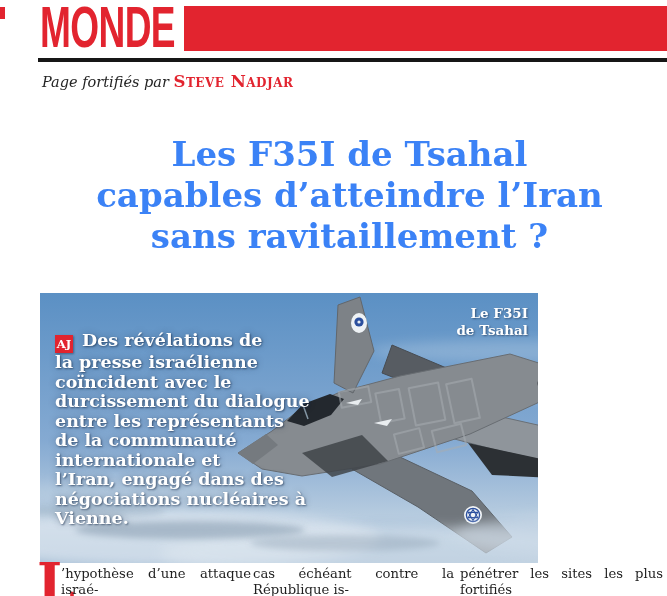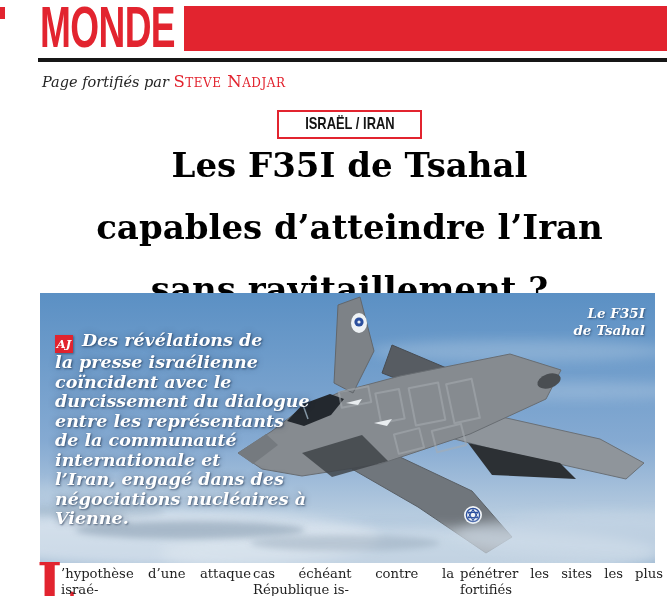--- a/index.html
+++ b/index.html
@@ -7,36 +7,36 @@
         font-family:"DejaVu Serif",serif;color:#1b1b1b;}
 
   
   .monde{position:absolute;left:40px;top:-1px;font-family:"Liberation Sans",sans-serif;
          font-weight:bold;font-size:58px;line-height:55px;color:#e2242f;
          transform:scaleX(.64);transform-origin:0 0;letter-spacing:-1px;white-space:nowrap;}
   .red-bar{position:absolute;left:184px;top:6px;width:483px;height:45px;background:#e2242f;}
   .red-notch{position:absolute;left:0;top:7px;width:5px;height:12px;background:#e2242f;}
   .rule{position:absolute;left:38px;top:58px;width:629px;height:4px;background:#161616;}
   .byline{position:absolute;left:42px;top:72px;font-size:14.5px;font-style:italic;color:#242424;}
-  .byline .author{font-style:normal;font-variant:small-caps;font-weight:normal;
+  .byline .author{font-style:normal;font-variant:small-caps;font-weight:bold;
                   color:#e2242f;font-size:16.5px;letter-spacing:.5px;}
 
   
   .center-band{position:absolute;left:36px;right:4px;text-align:center;}
   .kicker-wrap{top:110px;}
   .kicker{display:inline-block;border:2px solid #e2242f;padding:2px 12px 3px;background:#fff;}
   .kicker span{display:inline-block;font-family:"Liberation Sans",sans-serif;font-weight:bold;
                font-size:17px;line-height:20px;color:#141414;transform:scaleX(.76);
                transform-origin:center;letter-spacing:0;white-space:nowrap;}
-  .headline{top:134px;font-weight:bold;font-size:34px;line-height:62px;color:#000000;
+  .headline{top:134px;font-weight:bold;font-size:34px;line-height:41px;color:#3b82f6;
             white-space:pre-line;letter-spacing:0;}
 
   
-  .photo{position:absolute;left:40px;top:293px;width:615px;height:270px;overflow:hidden;
-         background:linear-gradient(#5f93c6,#8fb4d9 60%,#c3d5e5);font-style:italic;}
+  .photo{position:absolute;left:40px;top:293px;width:498px;height:270px;overflow:hidden;
+         background:linear-gradient(#5f93c6,#8fb4d9 60%,#c3d5e5);}
   .photo svg{position:absolute;left:0;top:0;}
   .caption{position:absolute;right:10px;top:12px;text-align:right;color:#fff;
            font-weight:bold;font-size:13.5px;line-height:17px;white-space:pre-line;
            text-shadow:1px 1px 2px rgba(25,45,75,.6);}
   .standfirst{position:absolute;left:15px;top:38px;width:300px;color:#fff;
               font-weight:bold;font-size:17.5px;line-height:19.5px;
               text-shadow:1px 1px 2px rgba(20,40,70,.6),0 0 7px rgba(20,40,70,.35);}
   .standfirst .text{white-space:pre-line;}
   .aj-badge{display:inline-block;width:18px;height:18px;background:#e2242f;color:#fff;
             font-size:11.5px;line-height:18px;text-align:center;font-weight:bold;
@@ -58,25 +58,20 @@
 <div class="page">
 
   <div class="red-notch"></div>
   <div class="monde">MONDE</div>
   <div class="red-bar"></div>
   <div class="rule"></div>
   <div class="byline">
     <span>Page fortifiés par </span><span class="author">Steve Nadjar</span>
   </div>
 
-  <div class="center-band kicker-wrap">
-    <div class="kicker">
-      <span>ISRAËL / IRAN</span>
-    </div>
-  </div>
 
   <div class="center-band headline">Les F35I de Tsahal
 capables d’atteindre l’Iran
 sans ravitaillement ?</div>
 
   <div class="photo">
     <svg width="615" height="270" viewBox="0 0 615 270">
       <defs>
         <linearGradient id="sky" x1="0" y1="0" x2="0" y2="1">
           <stop offset="0" stop-color="#5b90c4"></stop>

